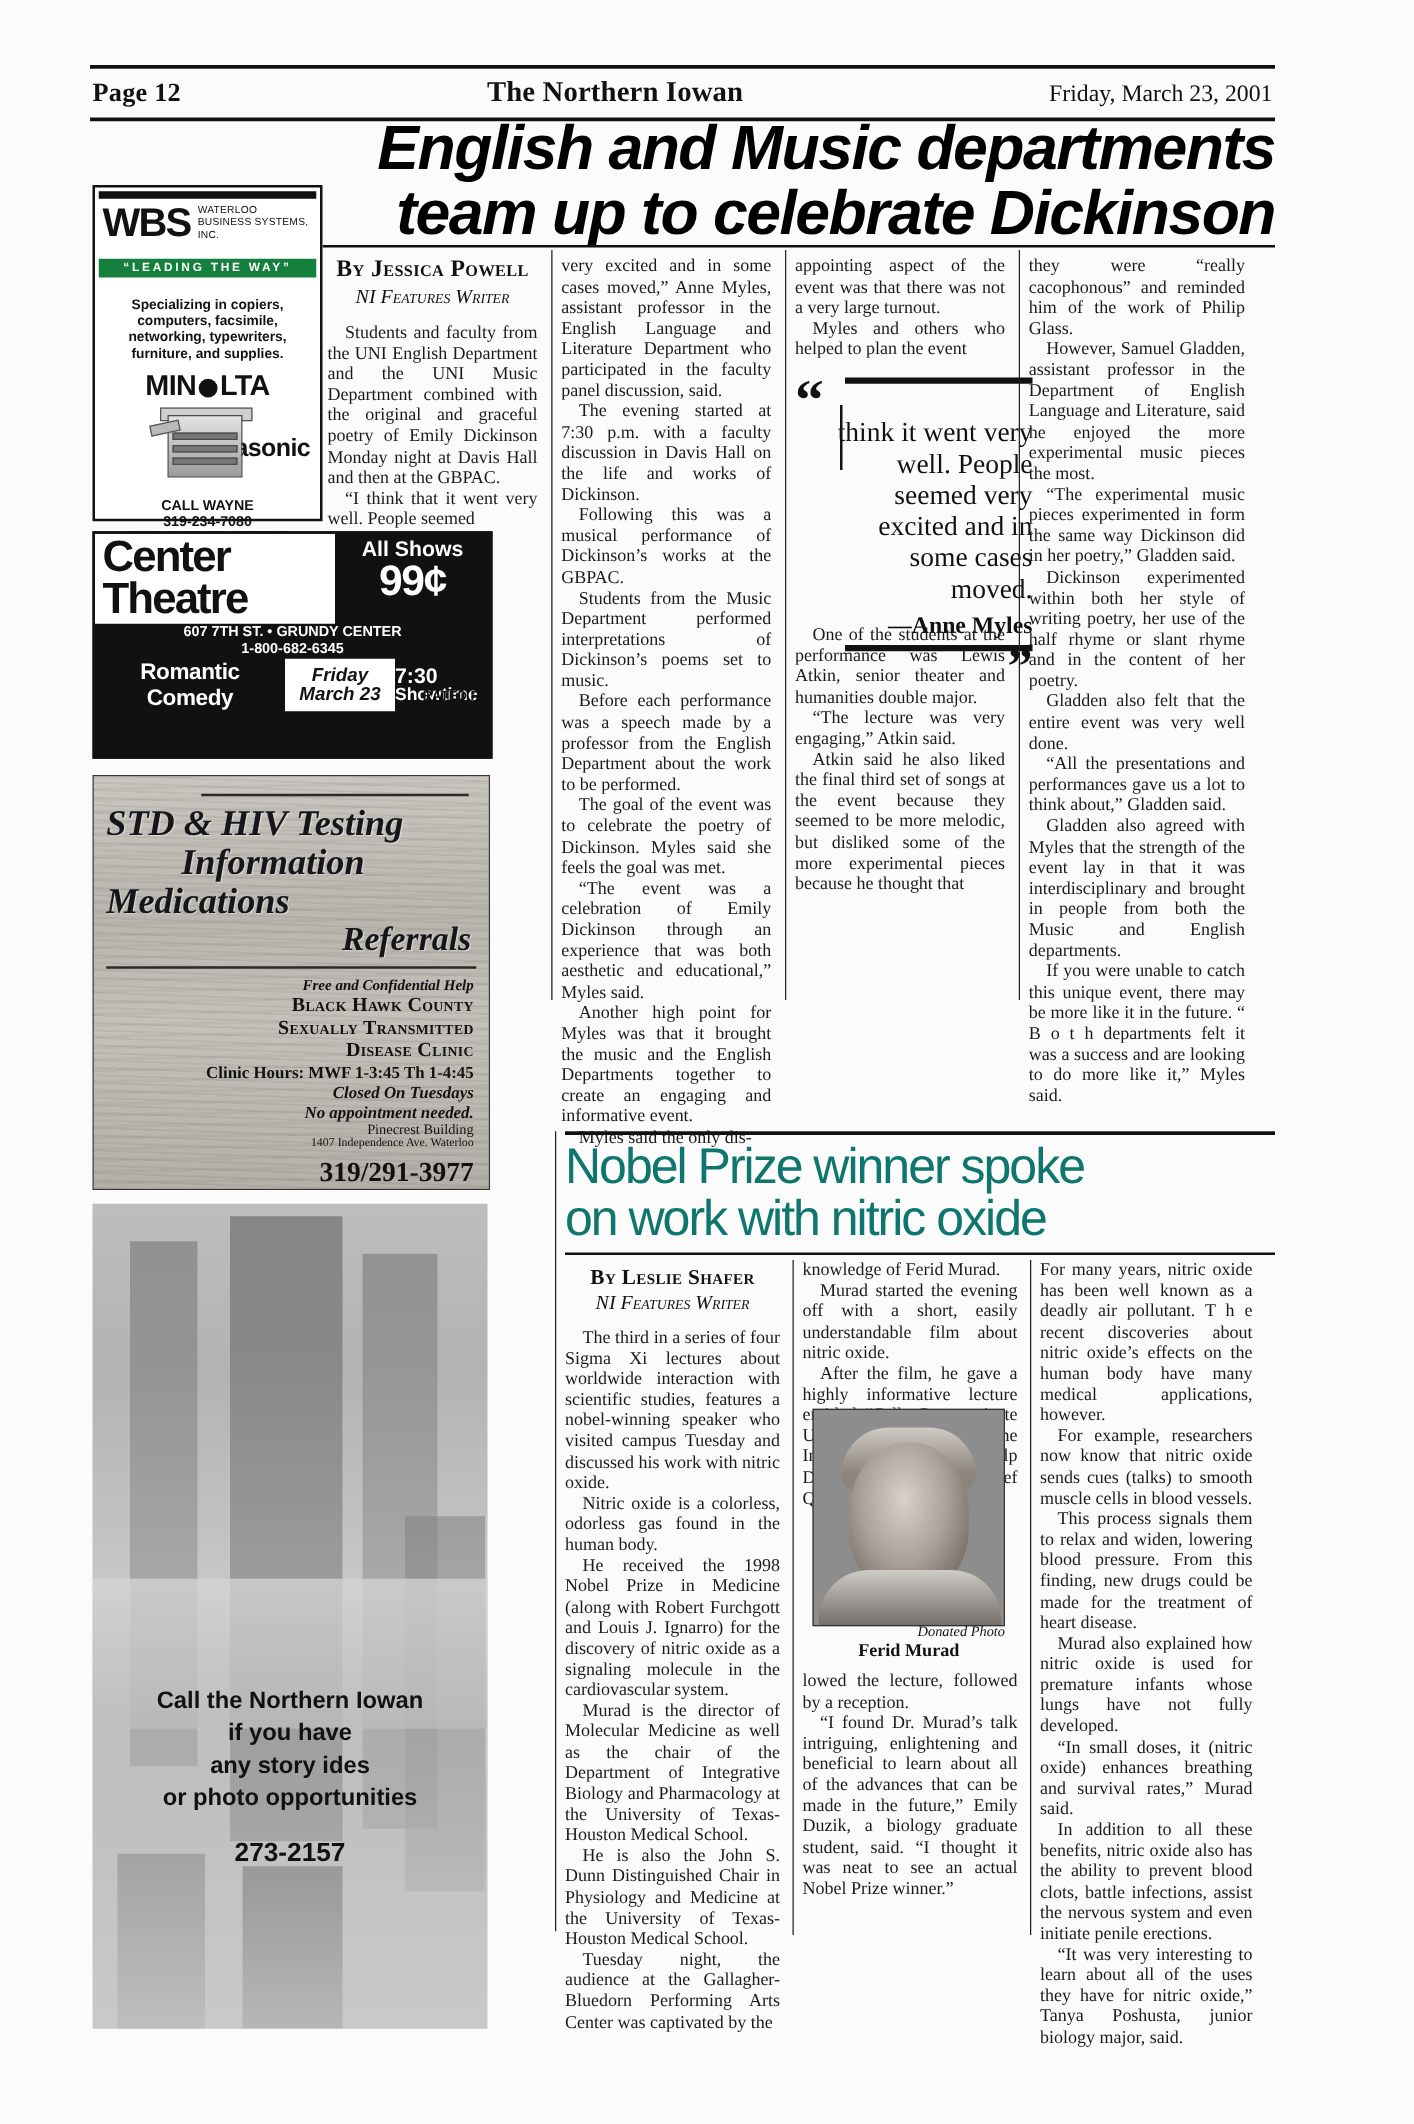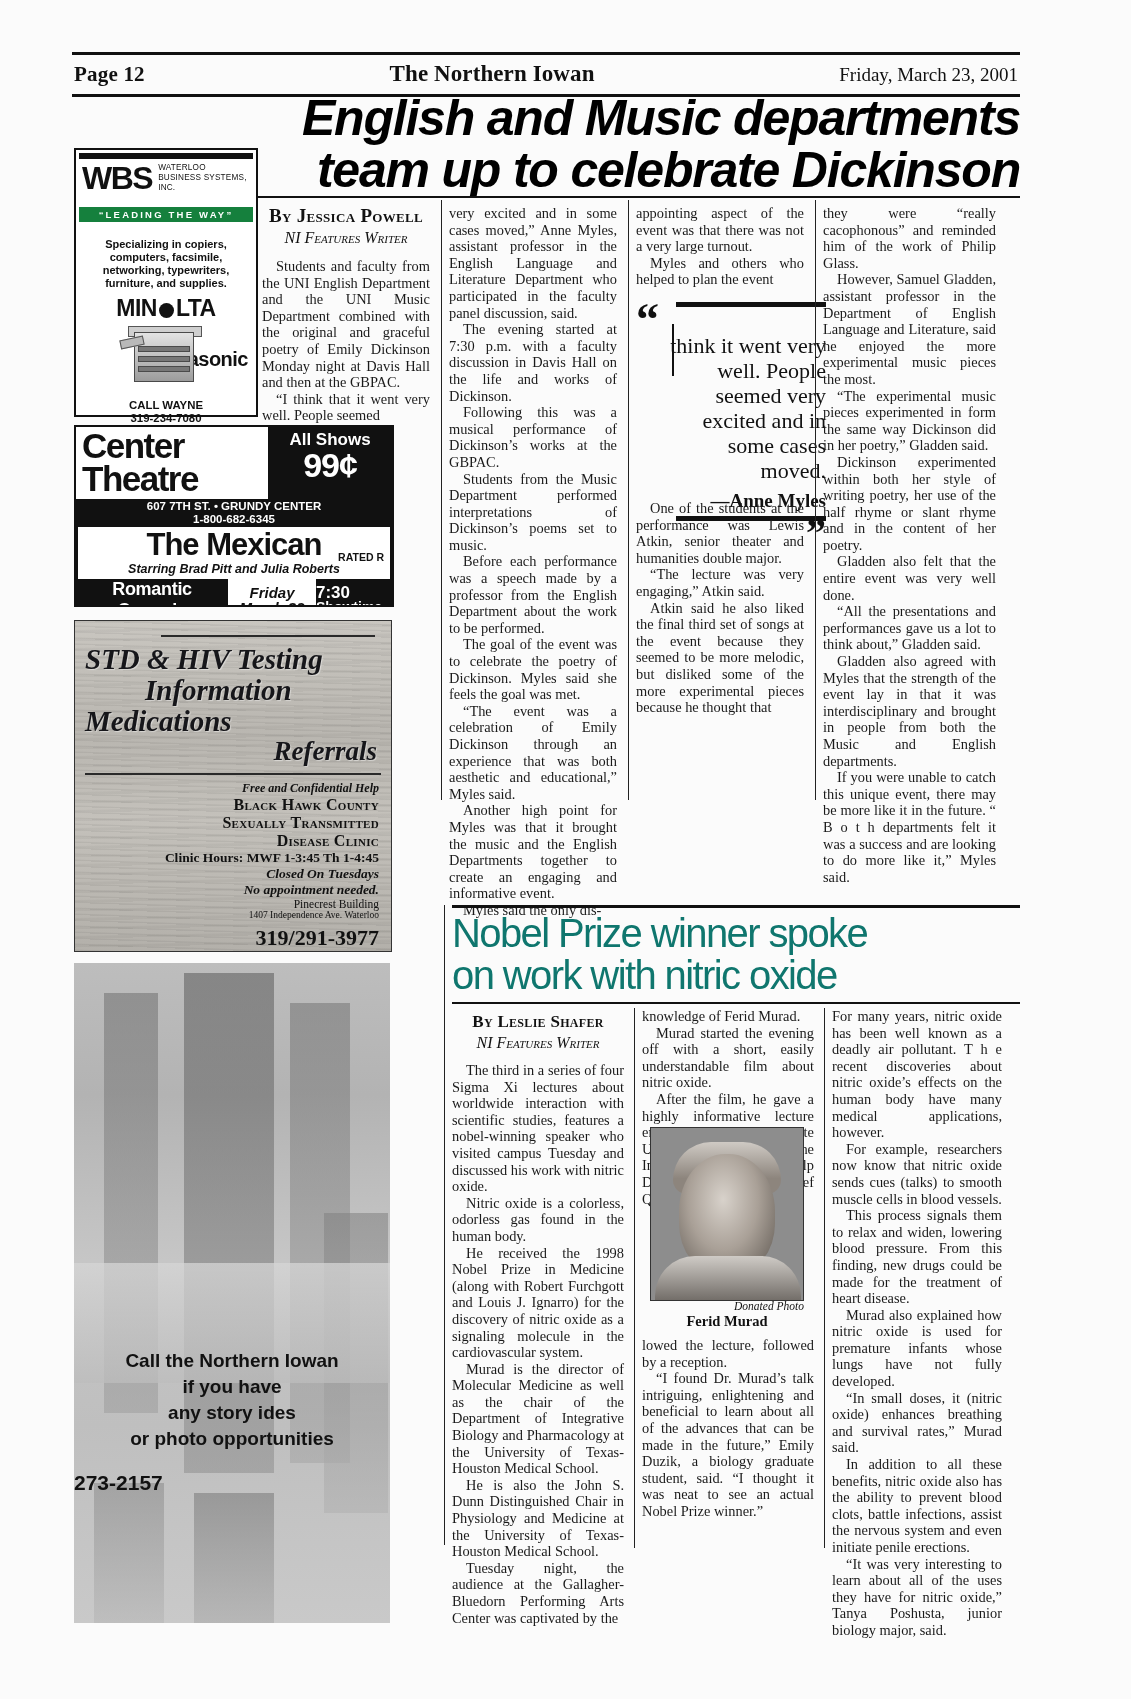--- a/index.html
+++ b/index.html
@@ -293,21 +293,21 @@
   .hs4{left:0px;top:300px;width:316px;height:120px;background:linear-gradient(180deg,#d6d6d6,#bdbdbd);opacity:.75;}
   .hs5{left:250px;top:250px;width:64px;height:300px;background:linear-gradient(180deg,#808080,#b0b0b0);}
   .hs6{left:20px;top:520px;width:70px;height:140px;background:linear-gradient(180deg,#8a8a8a,#b5b5b5);}
   .hs7{left:120px;top:530px;width:80px;height:130px;background:linear-gradient(180deg,#777,#a8a8a8);}
   .house-text{
     position:absolute;left:0;top:385px;width:316px;text-align:center;
     font-family:"Liberation Sans", sans-serif;font-weight:bold;
     font-size:19px;line-height:26px;color:#111;
   }
   .house-phone{
-    position:absolute;left:0;top:508px;width:316px;text-align:left;
+    position:absolute;left:0;top:508px;width:316px;text-align:center;
     font-family:"Liberation Sans", sans-serif;font-weight:bold;
     font-size:21px;color:#111;
   }
 
   
   .vrule{position:absolute;width:1px;background:#222;}
 </style>
 </head>
 <body>
 
@@ -475,24 +475,20 @@
         <div>Theatre</div>
       </div>
       <div class="th-right">
         <div class="th-allshows">All Shows</div>
         <div class="th-price">99¢</div>
       </div>
     </div>
     <div class="th-addr">
       <div>607 7TH ST. • GRUNDY CENTER</div>
       <div>1-800-682-6345</div>
-    </div>
-    <div class="th-movie-wrap">
-      <div class="th-movie">The Mexican</div>
-      <div class="th-starring">Starring  Brad Pitt and Julia Roberts</div>
     </div>
     <div class="th-rated">RATED R</div>
     <div class="th-bottom">
       <div class="th-genre">Romantic  Comedy</div>
       <div class="th-date">
         <div>Friday</div>
         <div>March 23</div>
       </div>
       <div class="th-time">
         <div class="big">7:30</div>

